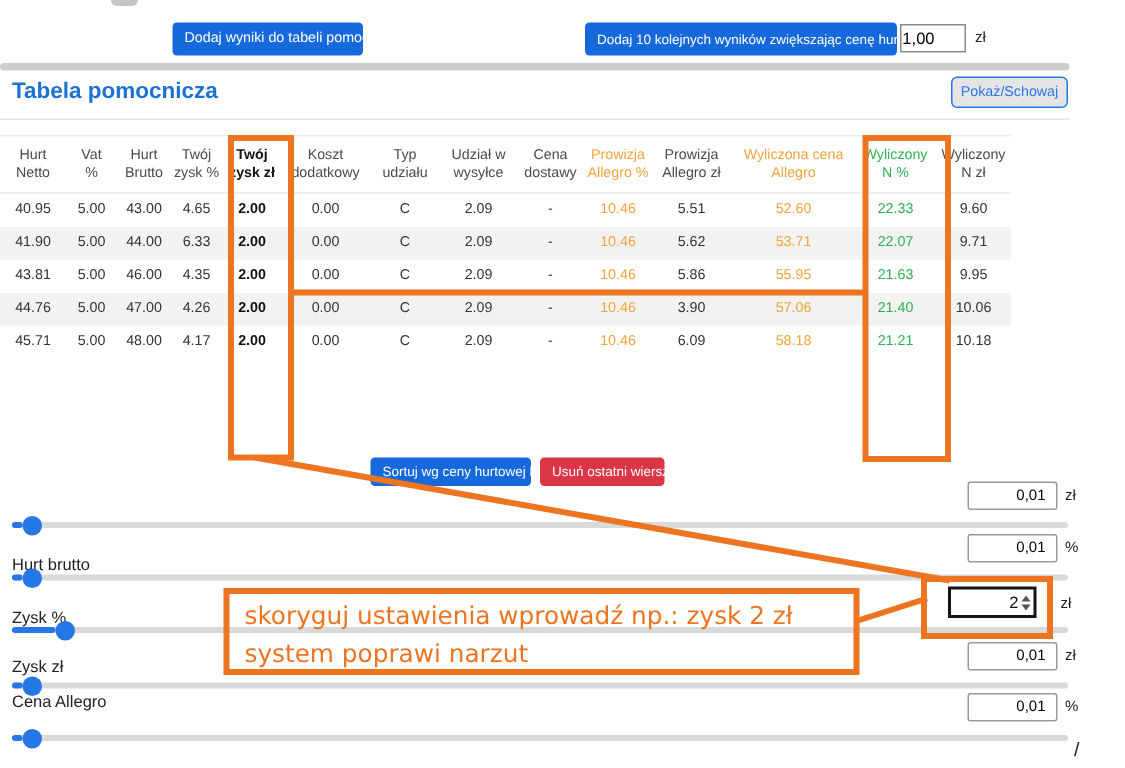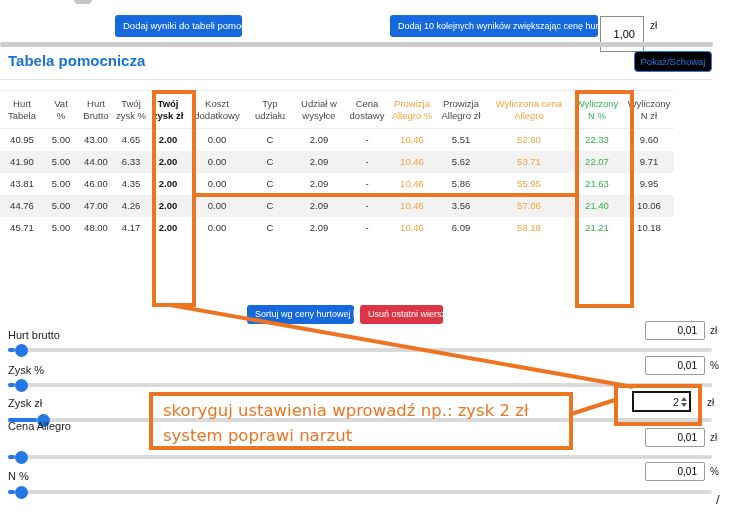--- a/index.html
+++ b/index.html
@@ -19,30 +19,30 @@
     font-family:"Liberation Sans",sans-serif; font-size:9.5px; line-height:1;
     padding:0 8px; height:22px; cursor:pointer; white-space:nowrap;
   }
   .btn-red {
     background:#dc3545; color:#fff; border:none; border-radius:3px;
     font-family:"Liberation Sans",sans-serif; font-size:9px; line-height:1;
     padding:0 8px; height:19px; cursor:pointer; white-space:nowrap;
   }
   #btn-add-results { left:115px; top:15px; width:127px; }
   #btn-add-ten    { left:390px; top:15px; width:208px; font-size:9px; }
-  #top-increment  { left:600px; top:16px; width:44px; height:36px; border:1px solid #8a8a8a;
-                    font-size:11px; text-align:right; padding-right:8px; font-family:"Liberation Sans",sans-serif;}
+  #top-increment  { left:600px; top:16px; width:44px; height:19px; border:1px solid #8a8a8a;
+                    font-size:11px; text-align:right; padding-right:20px; font-family:"Liberation Sans",sans-serif;}
   #top-increment-unit { left:650px; top:20px; font-size:10px; color:#222; }
 
   .gray-divider { left:0; top:42px; width:713px; height:5px; background:#cdcdcd; border-radius:3px; }
 
   
   #section-title { left:8px; top:52px; font-size:15px; font-weight:bold; color:#1a73d2; }
   #btn-toggle {
-    left:634px; top:51px; width:78px; height:21px; background:#000000;
+    left:634px; top:51px; width:78px; height:21px; background:#e5e5e5;
     border:1px solid #2878e8; border-radius:4px; color:#2878e8; font-size:9.5px;
     font-family:"Liberation Sans",sans-serif; cursor:pointer; padding:0;
   }
   .section-rule { left:0; top:79px; width:713px; height:1px; background:#e4e4e4; }
 
   
   #helper-table-wrap { left:0; top:90px; width:674px; }
   table { border-collapse:collapse; table-layout:fixed; width:674px; }
   thead th {
     font-weight:normal; font-size:9.5px; color:#4a4a4a; text-align:center;
@@ -57,21 +57,21 @@
   th.bold, td.bold { font-weight:bold; color:#111; }
   th.orange, td.orange { color:#f5a43b; }
   th.green,  td.green  { color:#2fb350; }
 
   
   #btn-sort { left:247px; top:305px; width:107px; }
   #btn-del  { left:360px; top:305px; width:83px;  }
   #btn-sort.btn-blue { font-size:9px; height:19px; }
 
   
-  .slider-label { font-size:11px; color:#222; white-space:nowrap; }
+  .slider-label { font-size:11px; color:#222; white-space:nowrap;margin-top:42px; }
   .slider-input {
     width:60px; height:19px; border:1px solid #9a9a9a; border-radius:2px;
     font-size:10px; text-align:right; padding-right:7px; font-family:"Liberation Sans",sans-serif;
   }
   .unit { font-size:10px; color:#222; }
   .track { height:4px; background:#d9d9d9; border-radius:2px; width:704px; left:8px; }
   .track-fill { position:absolute; left:0; top:0; height:4px; background:#2577e6; border-radius:2px; }
   .thumb {
     position:absolute; width:13px; height:13px; border-radius:50%;
     background:#2577e6; top:-4.5px; cursor:pointer;
@@ -131,21 +131,21 @@
         <col style="width: 44px;">
         <col style="width: 54px;">
         <col style="width: 82px;">
         <col style="width: 54px;">
         <col style="width: 50px;">
       </colgroup>
     <thead>
         <tr id="head-row">
           <th class="">
             <div>Hurt</div>
-            <div>Tabela</div>
+            <div>Netto</div>
           </th>
           <th class="">
             <div>Vat</div>
             <div>%</div>
           </th>
           <th class="">
             <div>Hurt</div>
             <div>Brutto</div>
           </th>
           <th class="">
@@ -247,21 +247,21 @@
           <td class="">44.76</td>
           <td class="">5.00</td>
           <td class="">47.00</td>
           <td class="">4.26</td>
           <td class="bold">2.00</td>
           <td class="">0.00</td>
           <td class="">C</td>
           <td class="">2.09</td>
           <td class="">-</td>
           <td class="orange">10.46</td>
-          <td class="">3.56</td>
+          <td class="">3.90</td>
           <td class="orange">57.06</td>
           <td class="green">21.40</td>
           <td class="">10.06</td>
         </tr>
         <tr>
           <td class="">45.71</td>
           <td class="">5.00</td>
           <td class="">48.00</td>
           <td class="">4.17</td>
           <td class="bold">2.00</td>

